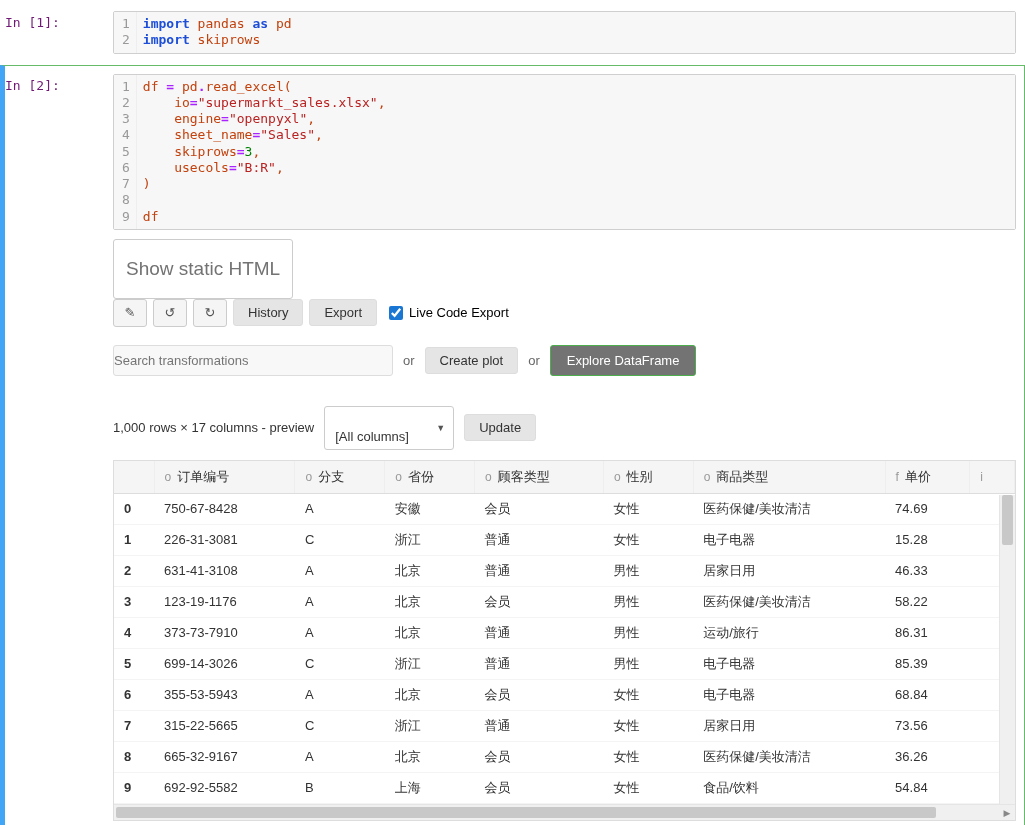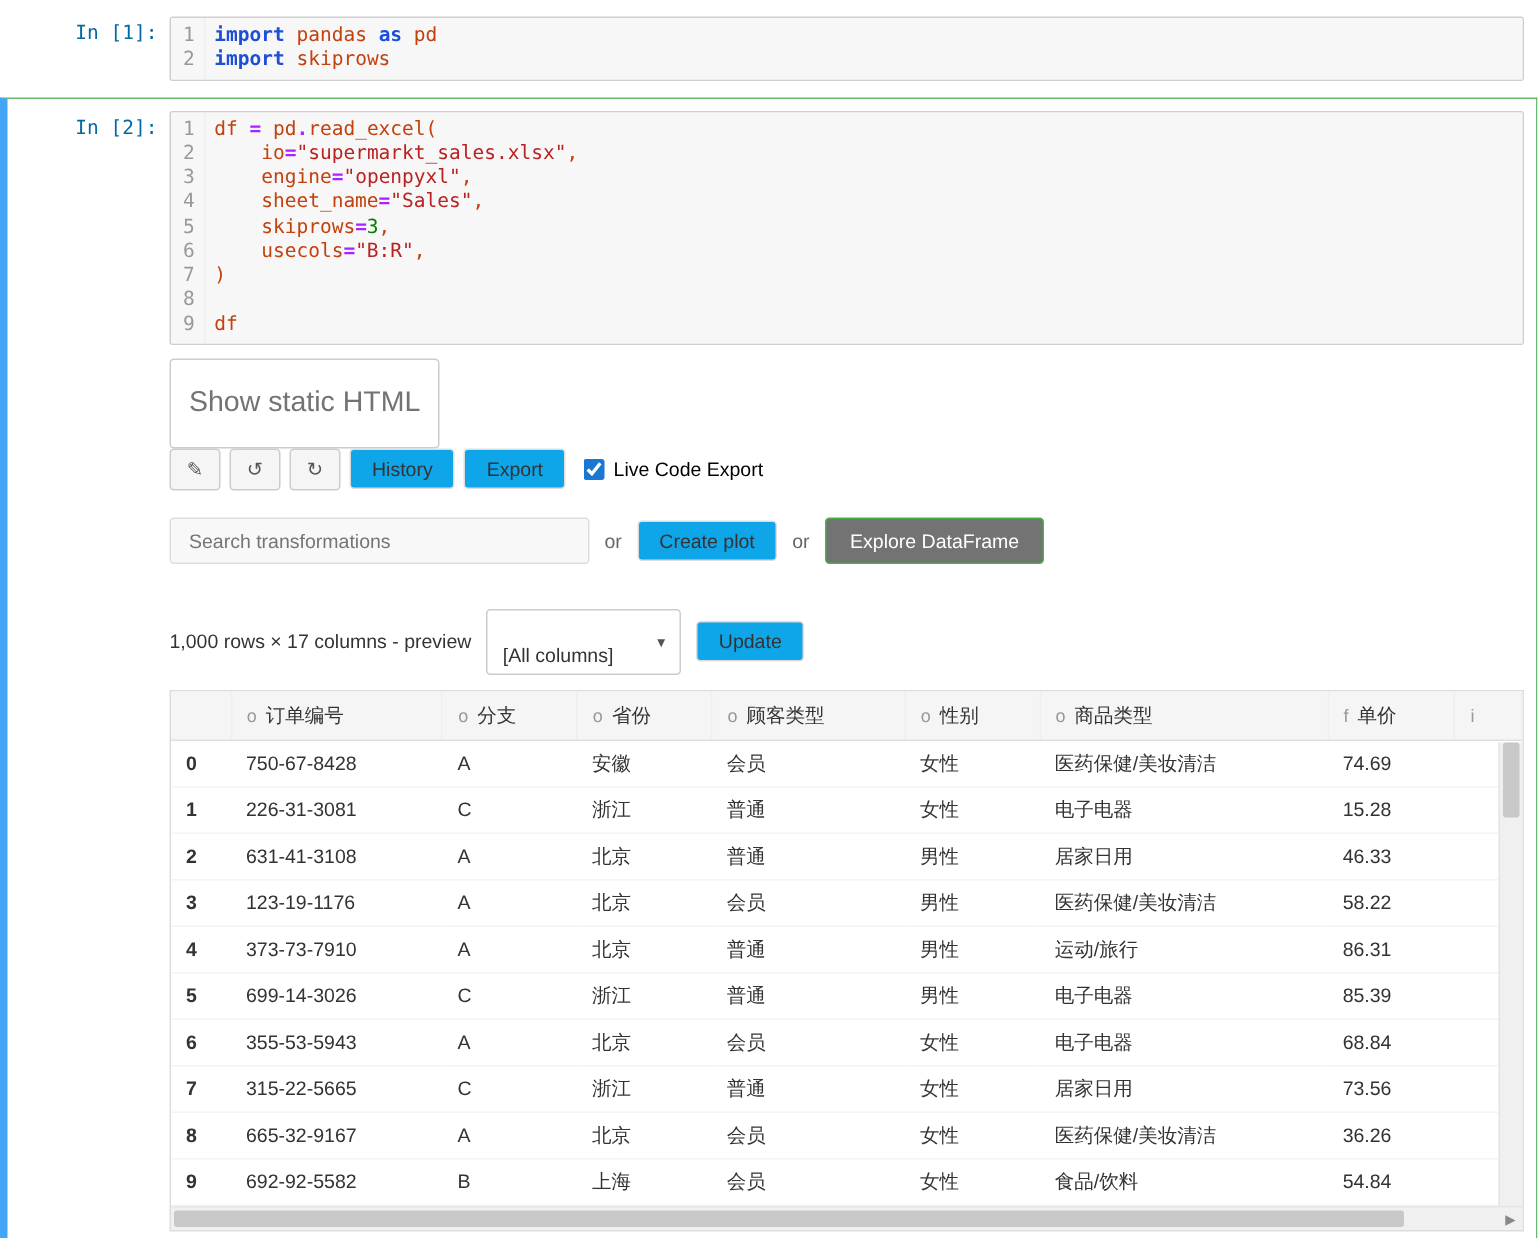--- a/index.html
+++ b/index.html
@@ -18,24 +18,23 @@
   margin: 2px 0;
 }
 .cell.selected {
   border: 1px solid #66BB6A;
   border-left: 5px solid #42A5F5;
   background: #fff;
 }
 .cell-inner { display: flex; align-items: flex-start; padding: 3px 8px 3px 0; }
 .prompt {
   width: 108px;
-  text-align: right;
   font-family: monospace;
   font-size: 13px;
-  color: #0369a1;
+  color: #701a75;
   padding: 4px 8px 0 0;
   flex-shrink: 0;
 }
 .input-area {
   flex: 1;
   border: 1px solid #cfcfcf;
   border-radius: 2px;
   background: #f7f7f7;
   display: flex;
 }
@@ -101,39 +100,39 @@
   border-radius: 3px;
   background: #f5f5f5;
   display: inline-flex;
   align-items: center;
   justify-content: center;
   cursor: pointer;
   font-size: 13px;
   color: #555;
 }
 .gray-btn {
-  background: #0ea5e9;
+  background: #e5e5e5;
   border: 1px solid #ddd;
   padding: 5px 14px;
   border-radius: 3px;
   cursor: pointer;
   font-size: 13px;
   color: #333;
 }
 .checkbox-wrap { display: inline-flex; align-items: center; gap: 6px; margin-left: 6px; }
 .checkbox-wrap input { accent-color: #1976d2; width:14px; height:14px; }
 .action-row {
   display: flex;
   align-items: center;
   gap: 10px;
   margin: 18px 0;
 }
 .search-input {
   flex: 0 0 280px;
-  padding: 7px 12px;
+  padding: 7px 0;
   border: 1px solid #ddd;
   border-radius: 3px;
   background: #f8f8f8;
   font-size: 13px;
   color: #555;
 }
 .or-text { color: #666; font-size: 13px; }
 .green-btn {
   background: #737373;
   color: #fff;

